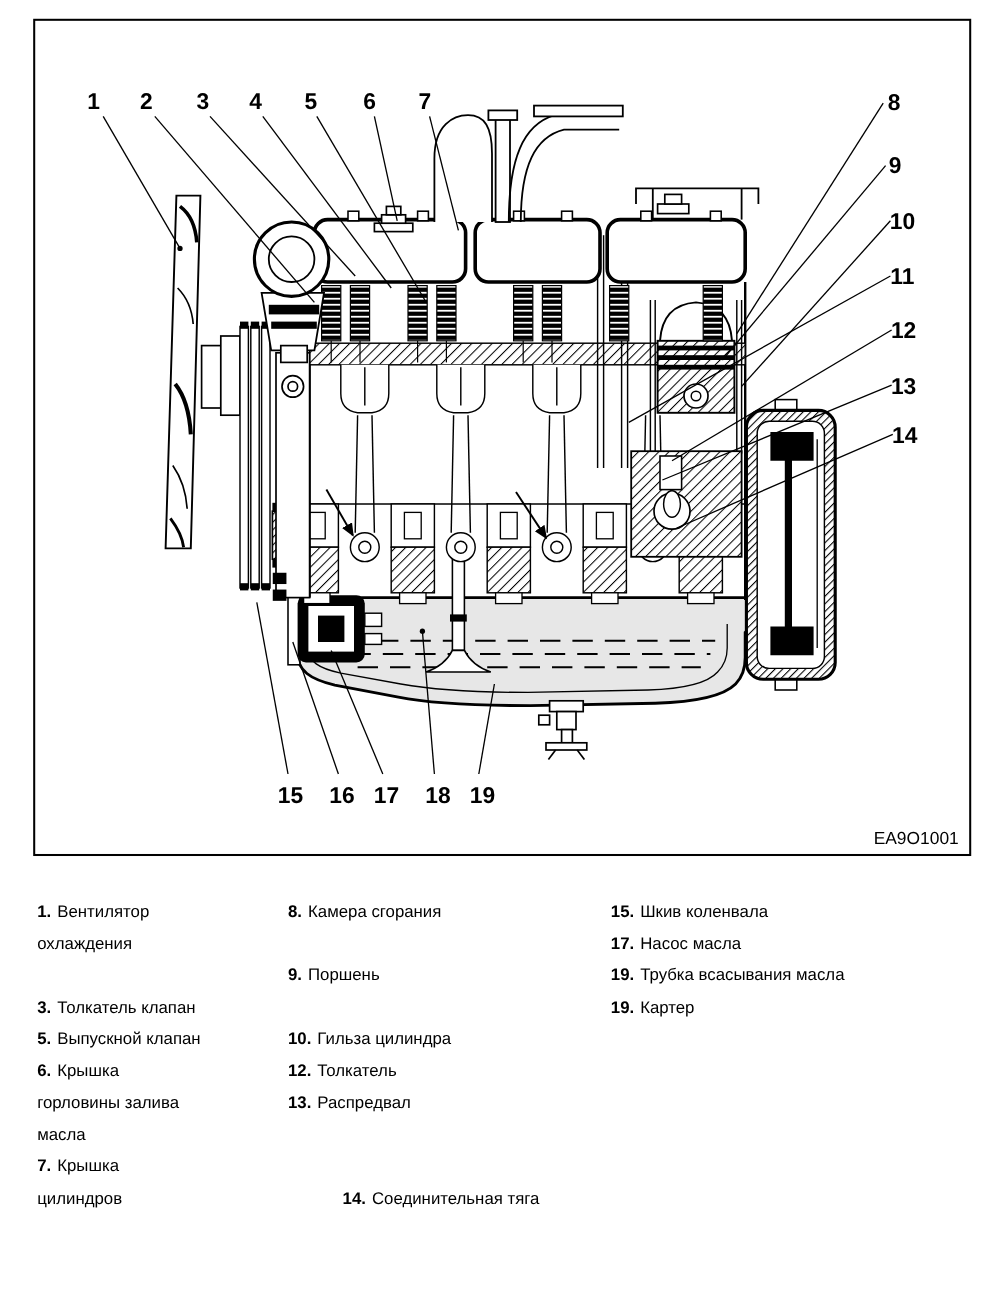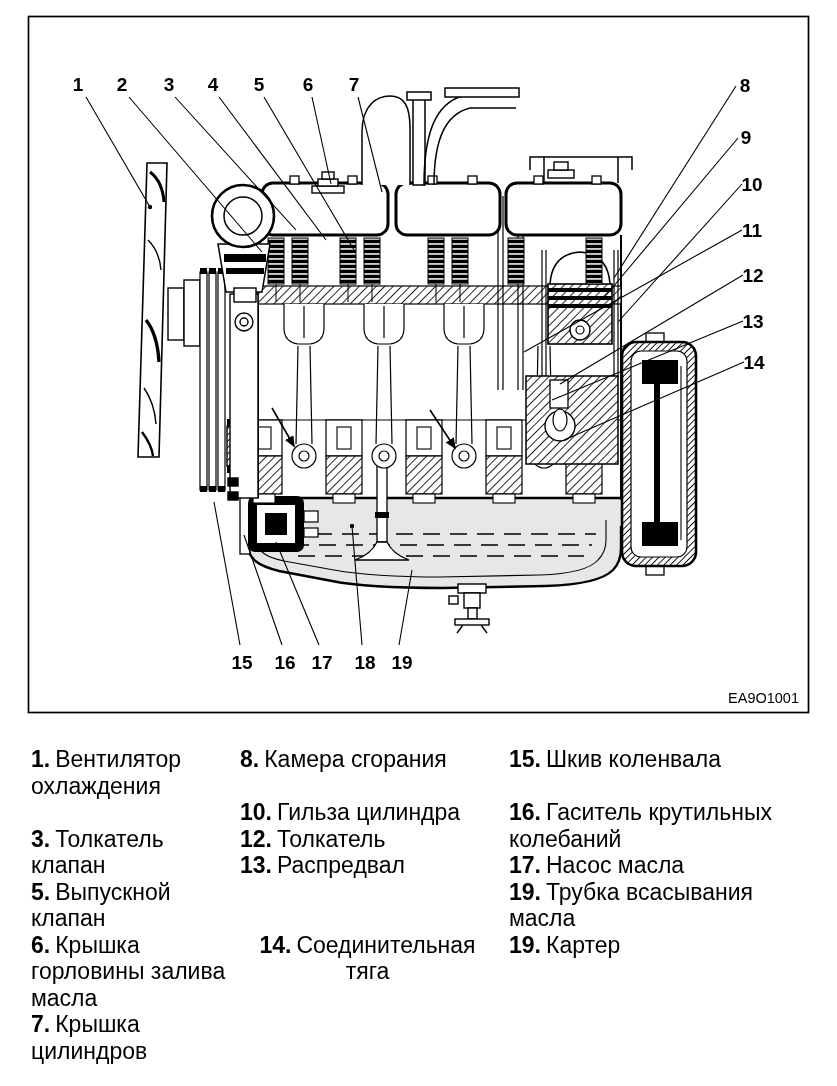--- a/index.html
+++ b/index.html
@@ -2,21 +2,21 @@
 <html><head>
 <meta charset="utf-8">
 <style>
   html,body{margin:0;padding:0;background:#fff;}
   body{width:837px;height:1086px;position:relative;overflow:hidden;
        font-family:"Liberation Sans",sans-serif;color:#000;}
   #diagram{position:absolute;left:0;top:0;}
   .num{font:bold 19px "Liberation Sans",sans-serif;fill:#000;}
   .code{font:14.5px "Liberation Sans",sans-serif;fill:#000;}
   
-  .col{position:absolute;top:746px;font-size:23px;line-height:26.5px;}
+  .col{position:absolute;top:746px;font-size:14px;line-height:26.5px;}
   #col1{left:31px;width:200px;}
   #col2{left:240px;width:255px;}
   #col3{left:509px;width:310px;}
   .entry{white-space:normal;}
   .entry .t{white-space:pre-line;}
   .entry .n{font-weight:bold;margin-right:5px;}
   .gap1{margin-top:26.5px;}
   .gap2{margin-top:53px;text-align:center;}
 </style>
 </head>
@@ -367,26 +367,25 @@
   <div class="entry"><b class="n">5.</b><span class="t">Выпускной клапан</span></div>
   <div class="entry"><b class="n">6.</b><span class="t">Крышка
 горловины залива
 масла</span></div>
   <div class="entry"><b class="n">7.</b><span class="t">Крышка
 цилиндров</span></div>
 </div>
 
 <div class="col" id="col2">
   <div class="entry"><b class="n">8.</b><span class="t">Камера сгорания</span></div>
+  <div class="entry gap1"><b class="n">9.</b><span class="t">Поршень</span></div>
   <div class="entry gap1"><b class="n">10.</b><span class="t">Гильза цилиндра</span></div>
   <div class="entry"><b class="n">12.</b><span class="t">Толкатель</span></div>
   <div class="entry"><b class="n">13.</b><span class="t">Распредвал</span></div>
   <div class="entry gap2"><b class="n">14.</b><span class="t">Соединительная тяга</span></div>
 </div>
 
 <div class="col" id="col3">
   <div class="entry"><b class="n">15.</b><span class="t">Шкив коленвала</span></div>
-  <div class="entry gap1"><b class="n">16.</b><span class="t">Гаситель крутильных
-колебаний</span></div>
   <div class="entry"><b class="n">17.</b><span class="t">Насос масла</span></div>
   <div class="entry"><b class="n">19.</b><span class="t">Трубка всасывания масла</span></div>
   <div class="entry"><b class="n">19.</b><span class="t">Картер</span></div>
 </div>
 
 </body></html>

